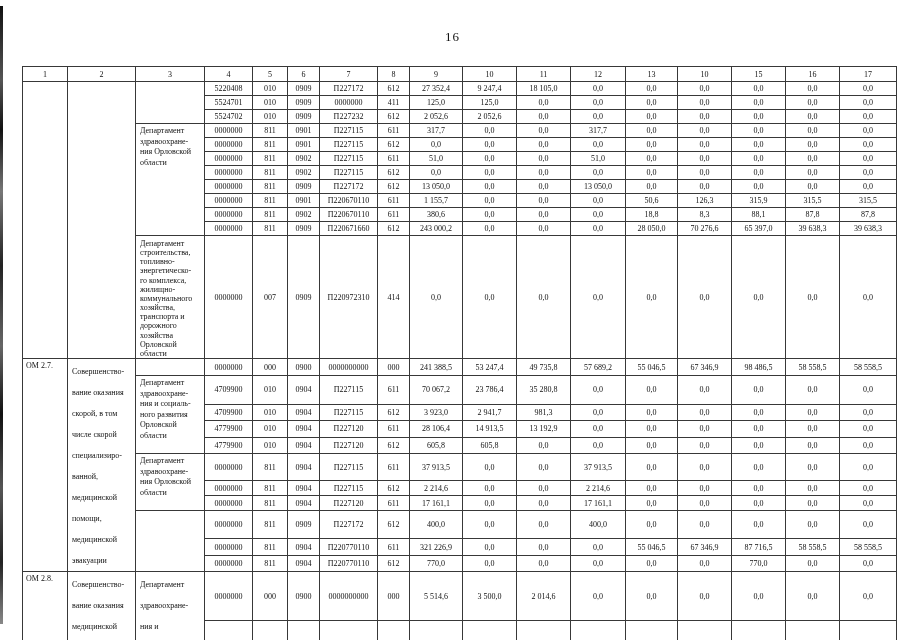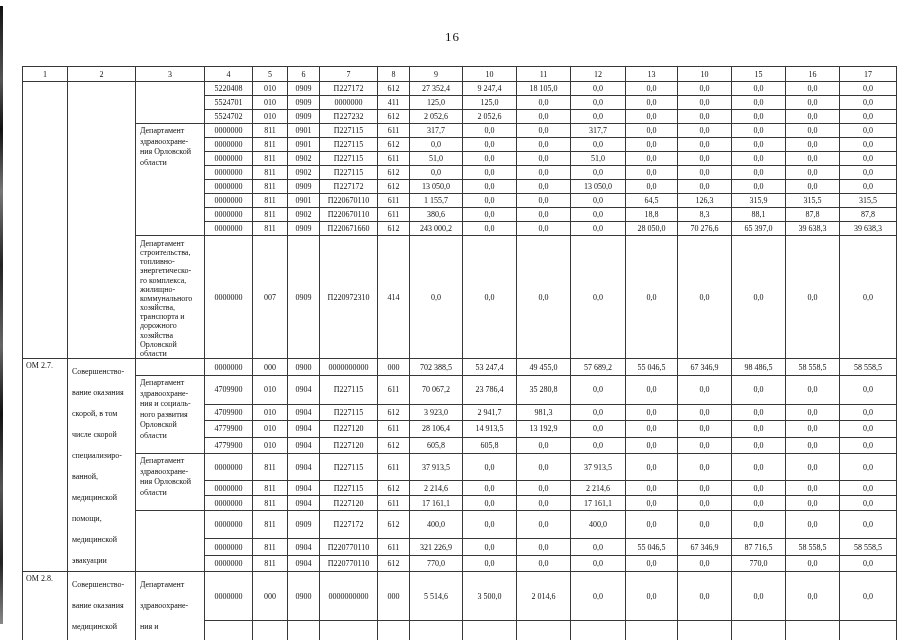--- a/index.html
+++ b/index.html
@@ -223,21 +223,21 @@
       <tr style="height: 14px;">
         <td>0000000</td>
         <td>811</td>
         <td>0901</td>
         <td>П220670110</td>
         <td>611</td>
         <td>1 155,7</td>
         <td>0,0</td>
         <td>0,0</td>
         <td>0,0</td>
-        <td>64,5</td>
+        <td>50,6</td>
         <td>126,3</td>
         <td>315,9</td>
         <td>315,5</td>
         <td>315,5</td>
       </tr>
       <tr style="height: 14px;">
         <td>0000000</td>
         <td>811</td>
         <td>0902</td>
         <td>П220670110</td>
@@ -308,23 +308,23 @@
 медицинской
 помощи,
 медицинской
 эвакуации</td>
         <td></td>
         <td>0000000</td>
         <td>000</td>
         <td>0900</td>
         <td>0000000000</td>
         <td>000</td>
-        <td>702 388,5</td>
+        <td>241 388,5</td>
         <td>53 247,4</td>
-        <td>49 455,0</td>
+        <td>49 735,8</td>
         <td>57 689,2</td>
         <td>55 046,5</td>
         <td>67 346,9</td>
         <td>98 486,5</td>
         <td>58 558,5</td>
         <td>58 558,5</td>
       </tr>
       <tr style="height: 15px;">
         <td rowspan="4" class="tl">Департамент
 здравоохране-

